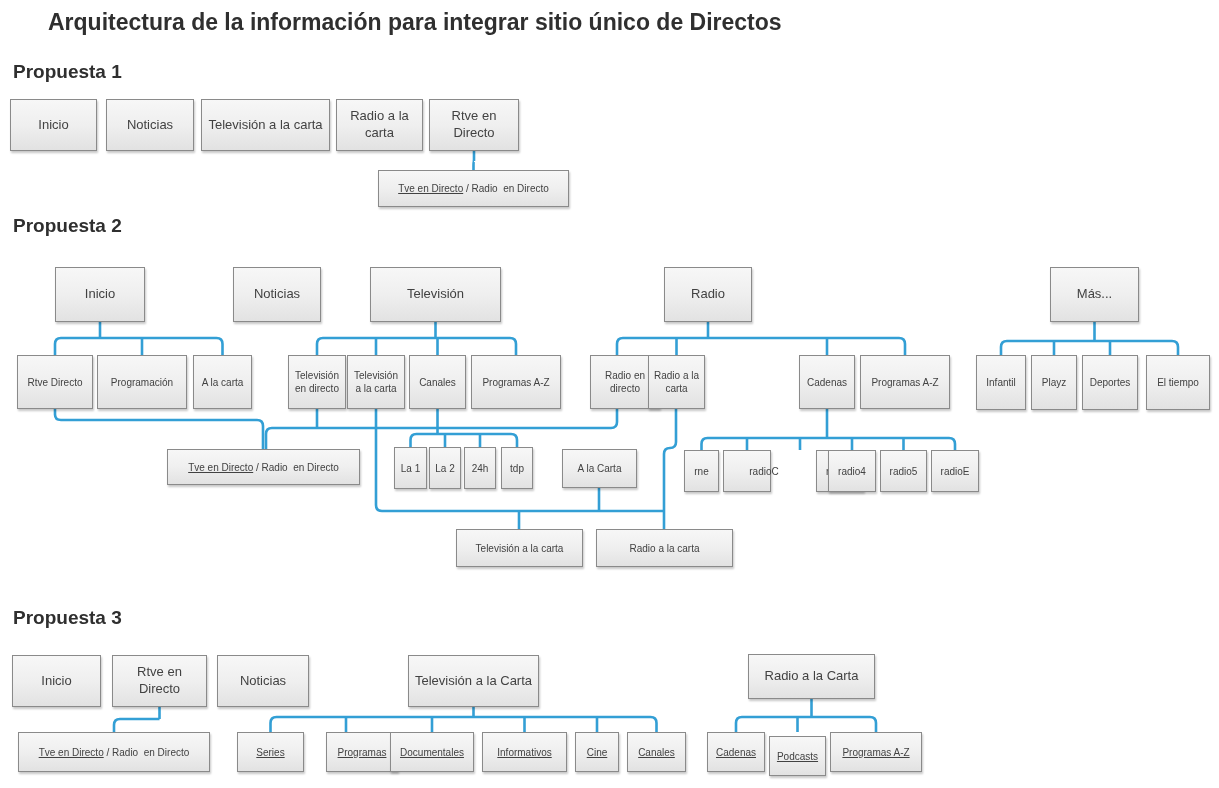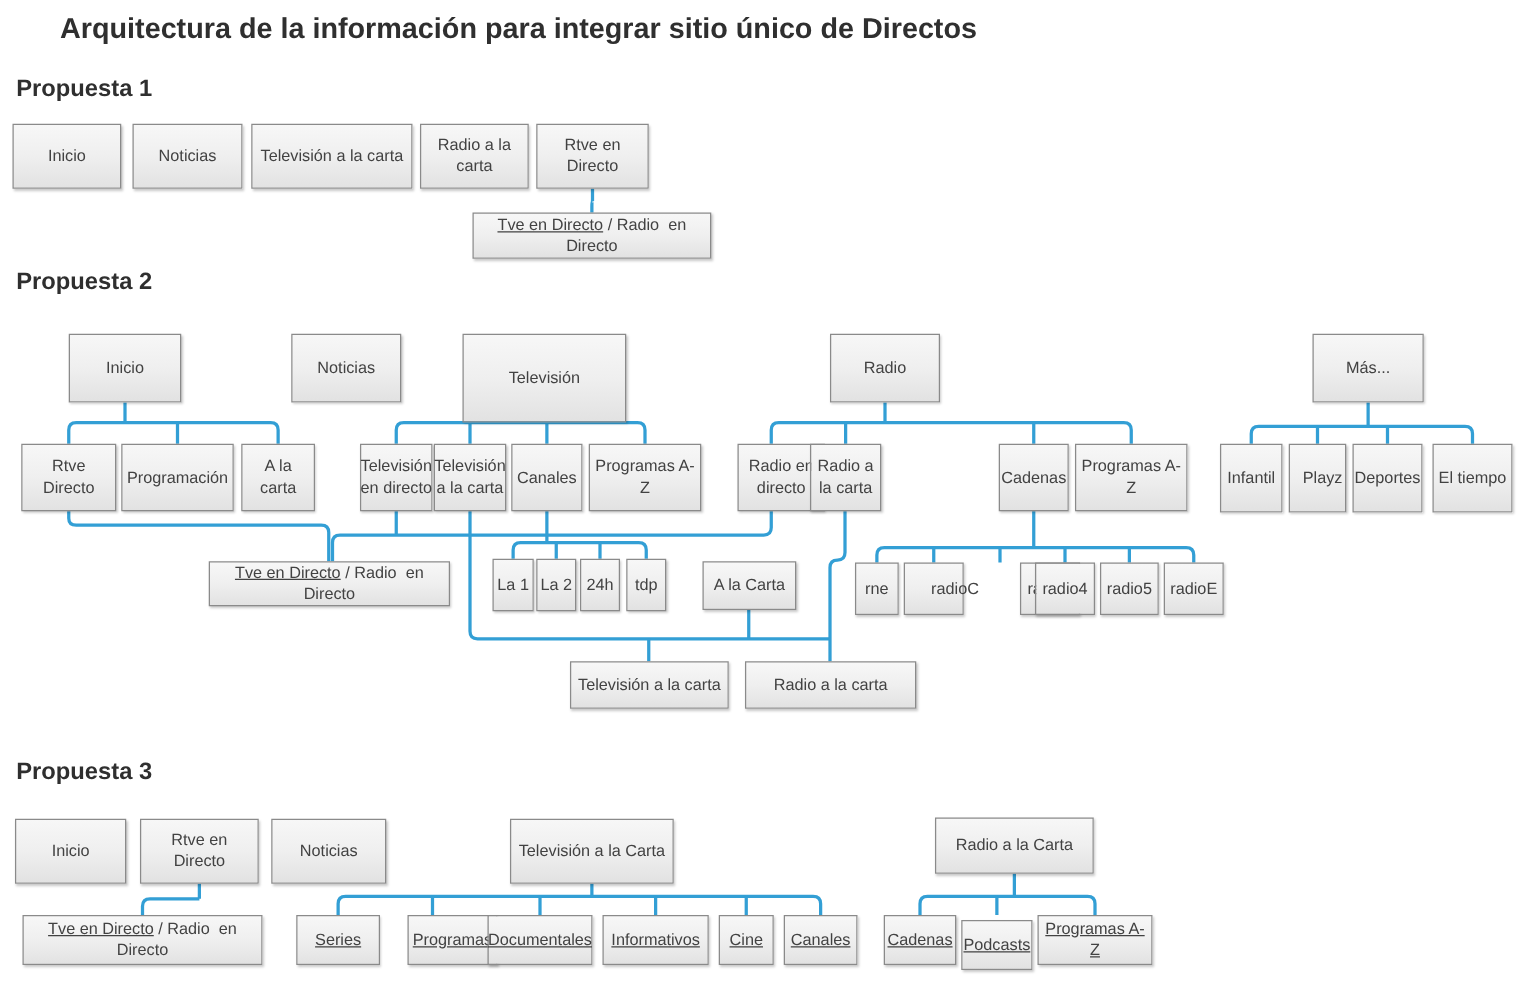--- a/index.html
+++ b/index.html
@@ -22,21 +22,21 @@
   #connector-layer path{
     stroke:var(--connector-color,#339fd5);stroke-width:2.6;fill:none;stroke-linecap:butt;
   }
   .node{
     position:absolute;box-sizing:border-box;z-index:2;
     border:1.5px solid #8a8a8a;
     background:linear-gradient(180deg,#f7f7f7 0%,#efefef 50%,#e2e2e2 100%);
     box-shadow:1px 1.5px 2px rgba(0,0,0,.22);
     color:var(--box-text-color,#424242);
     display:flex;align-items:center;justify-content:center;
-    text-align:center;font-size:13px;line-height:1.3;
+    text-align:center;font-size:10px;line-height:1.3;
     padding:1px 2px;white-space:pre-wrap;
   }
   .node.lg{font-size:13px;}
   .node .u{text-decoration:underline;}
 </style>
 </head>
 <body>
 
 <div class="canvas">
   <div class="title">Arquitectura de la información para integrar sitio único de Directos</div>
@@ -92,36 +92,36 @@
     </svg>
   <div id="nodes">
       <div class="node lg" style="left: 10px; top: 99px; width: 87px; height: 52px;"><span><span>Inicio</span></span></div>
       <div class="node lg" style="left: 106px; top: 99px; width: 88px; height: 52px;"><span><span>Noticias</span></span></div>
       <div class="node lg" style="left: 201px; top: 99px; width: 129px; height: 52px;"><span><span>Televisión a la carta</span></span></div>
       <div class="node lg" style="left: 336px; top: 99px; width: 87px; height: 52px;"><span><span>Radio a la carta</span></span></div>
       <div class="node lg" style="left: 429px; top: 99px; width: 90px; height: 52px;"><span><span>Rtve en Directo</span></span></div>
       <div class="node" style="left: 378px; top: 170px; width: 191px; height: 37px;"><span><span class="u">Tve en Directo</span><span> / Radio  en Directo</span></span></div>
       <div class="node lg" style="left: 55px; top: 267px; width: 90px; height: 55px;"><span><span>Inicio</span></span></div>
       <div class="node lg" style="left: 233px; top: 267px; width: 88px; height: 55px;"><span><span>Noticias</span></span></div>
-      <div class="node lg" style="left: 370px; top: 267px; width: 131px; height: 71px;"><span><span>Televisión</span></span></div>
+      <div class="node lg" style="left: 370px; top: 267px; width: 131px; height: 55px;"><span><span>Televisión</span></span></div>
       <div class="node lg" style="left: 664px; top: 267px; width: 88px; height: 55px;"><span><span>Radio</span></span></div>
       <div class="node lg" style="left: 1050px; top: 267px; width: 89px; height: 55px;"><span><span>Más...</span></span></div>
       <div class="node" style="left: 17px; top: 355px; width: 76px; height: 54px;"><span><span>Rtve Directo</span></span></div>
       <div class="node" style="left: 97px; top: 355px; width: 90px; height: 54px;"><span><span>Programación</span></span></div>
       <div class="node" style="left: 193px; top: 355px; width: 59px; height: 54px;"><span><span>A la carta</span></span></div>
       <div class="node" style="left: 288px; top: 355px; width: 58px; height: 54px;"><span><span>Televisión en directo</span></span></div>
       <div class="node" style="left: 347px; top: 355px; width: 58px; height: 54px;"><span><span>Televisión a la carta</span></span></div>
       <div class="node" style="left: 409px; top: 355px; width: 57px; height: 54px;"><span><span>Canales</span></span></div>
       <div class="node" style="left: 471px; top: 355px; width: 90px; height: 54px;"><span><span>Programas A-Z</span></span></div>
       <div class="node" style="left: 590px; top: 355px; width: 70px; height: 54px;"><span><span>Radio en directo</span></span></div>
       <div class="node" style="left: 648px; top: 355px; width: 57px; height: 54px;"><span><span>Radio a la carta</span></span></div>
       <div class="node" style="left: 799px; top: 355px; width: 56px; height: 54px;"><span><span>Cadenas</span></span></div>
       <div class="node" style="left: 860px; top: 355px; width: 90px; height: 54px;"><span><span>Programas A-Z</span></span></div>
       <div class="node" style="left: 976px; top: 355px; width: 50px; height: 55px;"><span><span>Infantil</span></span></div>
-      <div class="node" style="left: 1031px; top: 355px; width: 46px; height: 55px; justify-content: flex-end;"><span><span>Playz</span></span></div>
+      <div class="node" style="left: 1031px; top: 355px; width: 46px; height: 55px;"><span><span>Playz</span></span></div>
       <div class="node" style="left: 1082px; top: 355px; width: 56px; height: 55px;"><span><span>Deportes</span></span></div>
       <div class="node" style="left: 1146px; top: 355px; width: 64px; height: 55px;"><span><span>El tiempo</span></span></div>
       <div class="node" style="left: 167px; top: 449px; width: 193px; height: 36px;"><span><span class="u">Tve en Directo</span><span> / Radio  en Directo</span></span></div>
       <div class="node" style="left: 394px; top: 447px; width: 33px; height: 42px;"><span><span>La 1</span></span></div>
       <div class="node" style="left: 429px; top: 447px; width: 32px; height: 42px;"><span><span>La 2</span></span></div>
       <div class="node" style="left: 464px; top: 447px; width: 32px; height: 42px;"><span><span>24h</span></span></div>
       <div class="node" style="left: 501px; top: 447px; width: 32px; height: 42px;"><span><span>tdp</span></span></div>
       <div class="node" style="left: 562px; top: 449px; width: 75px; height: 39px;"><span><span>A la Carta</span></span></div>
       <div class="node" style="left: 684px; top: 450px; width: 35px; height: 42px;"><span><span>rne</span></span></div>
       <div class="node" style="left: 723px; top: 450px; width: 48px; height: 42px; padding-left: 36px;"><span><span>radioC</span></span></div>

